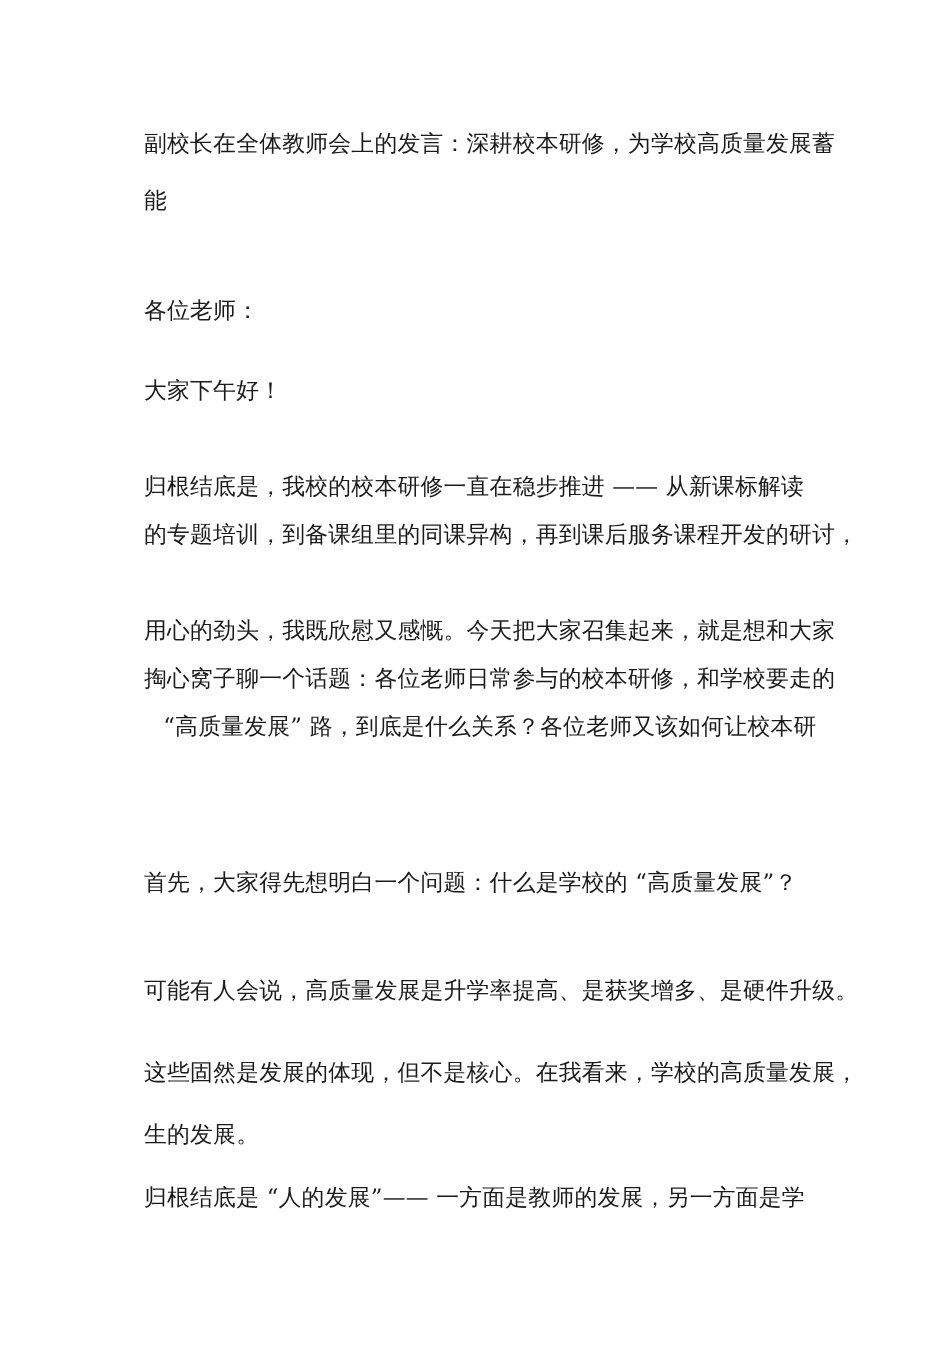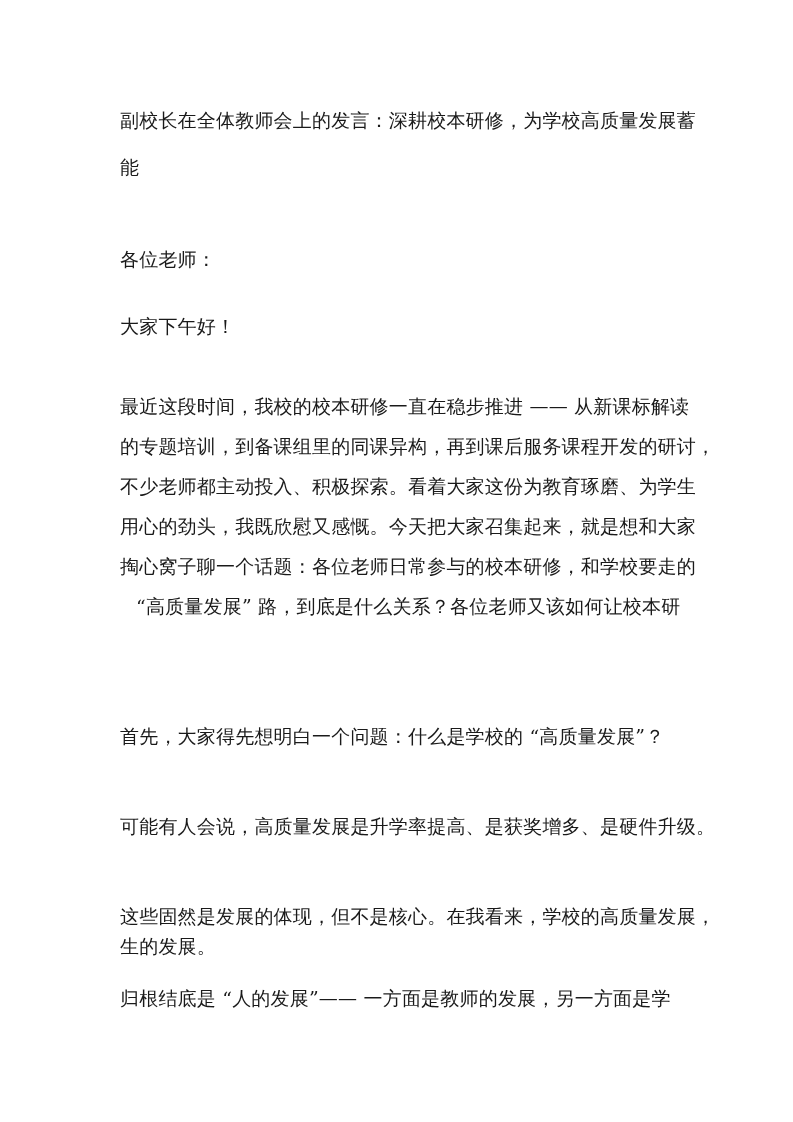--- a/index.html
+++ b/index.html
@@ -36,26 +36,25 @@
 
 <div class="page">
 
   <div class="line" style="top:110px;">副校长在全体教师会上的发言：深耕校本研修，为学校高质量发展蓄</div>
   <div class="line" style="top:157px;">能</div>
 
   <div class="line" style="top:236px;margin-top:13px;">各位老师：</div>
 
   <div class="line" style="top:316px;">大家下午好！</div>
 
-  <div class="line" style="top:396px;">最近这段时间，我校的校本研修一直在稳步推进 —— 从新课标解读</div>
+  <div class="line" style="top:396px;">归根结底是，我校的校本研修一直在稳步推进 —— 从新课标解读</div>
   <div class="line" style="top:436px;">的专题培训，到备课组里的同课异构，再到课后服务课程开发的研讨，</div>
-  <div class="line" style="top:476px;">不少老师都主动投入、积极探索。看着大家这份为教育琢磨、为学生</div>
   <div class="line" style="top:516px;">用心的劲头，我既欣慰又感慨。今天把大家召集起来，就是想和大家</div>
   <div class="line" style="top:556px;">掏心窝子聊一个话题：各位老师日常参与的校本研修，和学校要走的</div>
   <div class="line" style="top:596px;margin-left:16px;">“高质量发展” 路，到底是什么关系？各位老师又该如何让校本研</div>
 
   <div class="line" style="top:726px;">首先，大家得先想明白一个问题：什么是学校的 “高质量发展”？</div>
 
   <div class="line" style="top:816px;">可能有人会说，高质量发展是升学率提高、是获奖增多、是硬件升级。</div>
-  <div class="line" style="top:906px;">这些固然是发展的体现，但不是核心。在我看来，学校的高质量发展，</div>
+  <div class="line" style="top:884px;">这些固然是发展的体现，但不是核心。在我看来，学校的高质量发展，</div>
   <div class="line" style="top:940px;margin-top:48px;">归根结底是 “人的发展”—— 一方面是教师的发展，另一方面是学</div>
   <div class="line" style="top:936px;">生的发展。</div>
 </div>
 
 </body></html>

